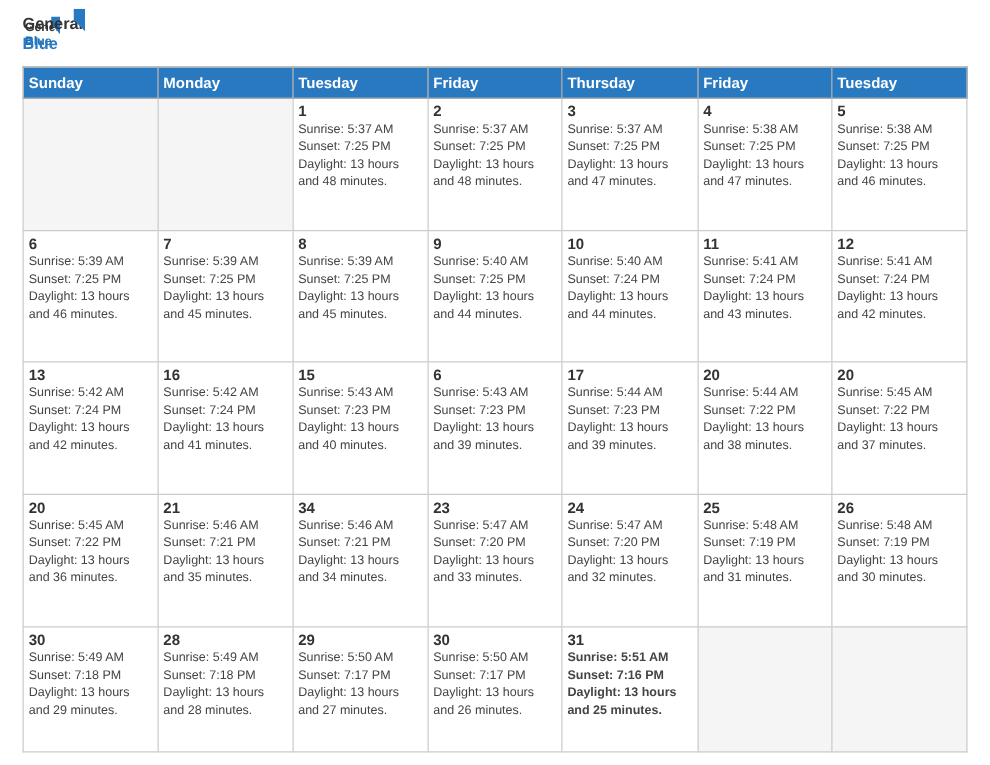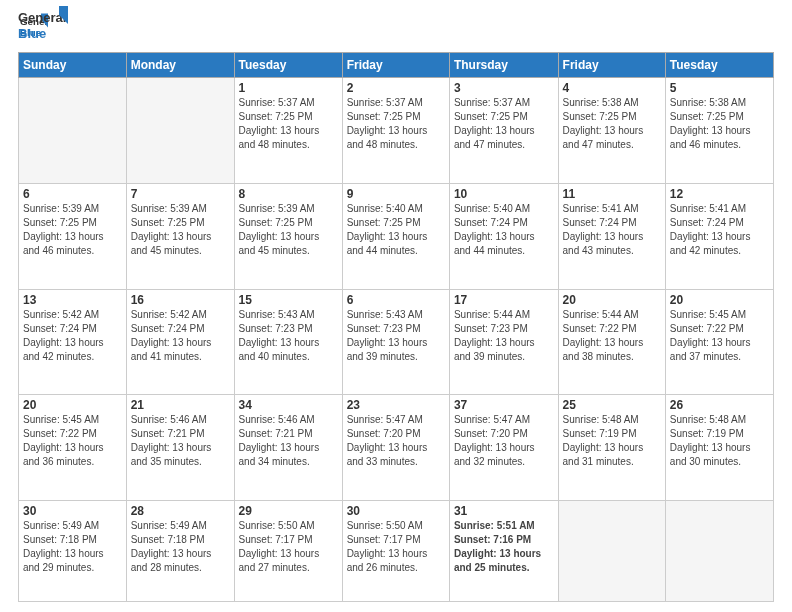--- a/index.html
+++ b/index.html
@@ -268,21 +268,21 @@
 Sunset: 7:21 PM
 Daylight: 13 hours and 34 minutes.</div>
           </td>
           <td>
             <span class="day-num">23</span>
             <div class="day-info" style="white-space: pre-line;">Sunrise: 5:47 AM
 Sunset: 7:20 PM
 Daylight: 13 hours and 33 minutes.</div>
           </td>
           <td>
-            <span class="day-num">37</span>
+            <span class="day-num">24</span>
             <div class="day-info" style="white-space: pre-line;">Sunrise: 5:47 AM
 Sunset: 7:20 PM
 Daylight: 13 hours and 32 minutes.</div>
           </td>
           <td>
             <span class="day-num">25</span>
             <div class="day-info" style="white-space: pre-line;">Sunrise: 5:48 AM
 Sunset: 7:19 PM
 Daylight: 13 hours and 31 minutes.</div>
           </td>

